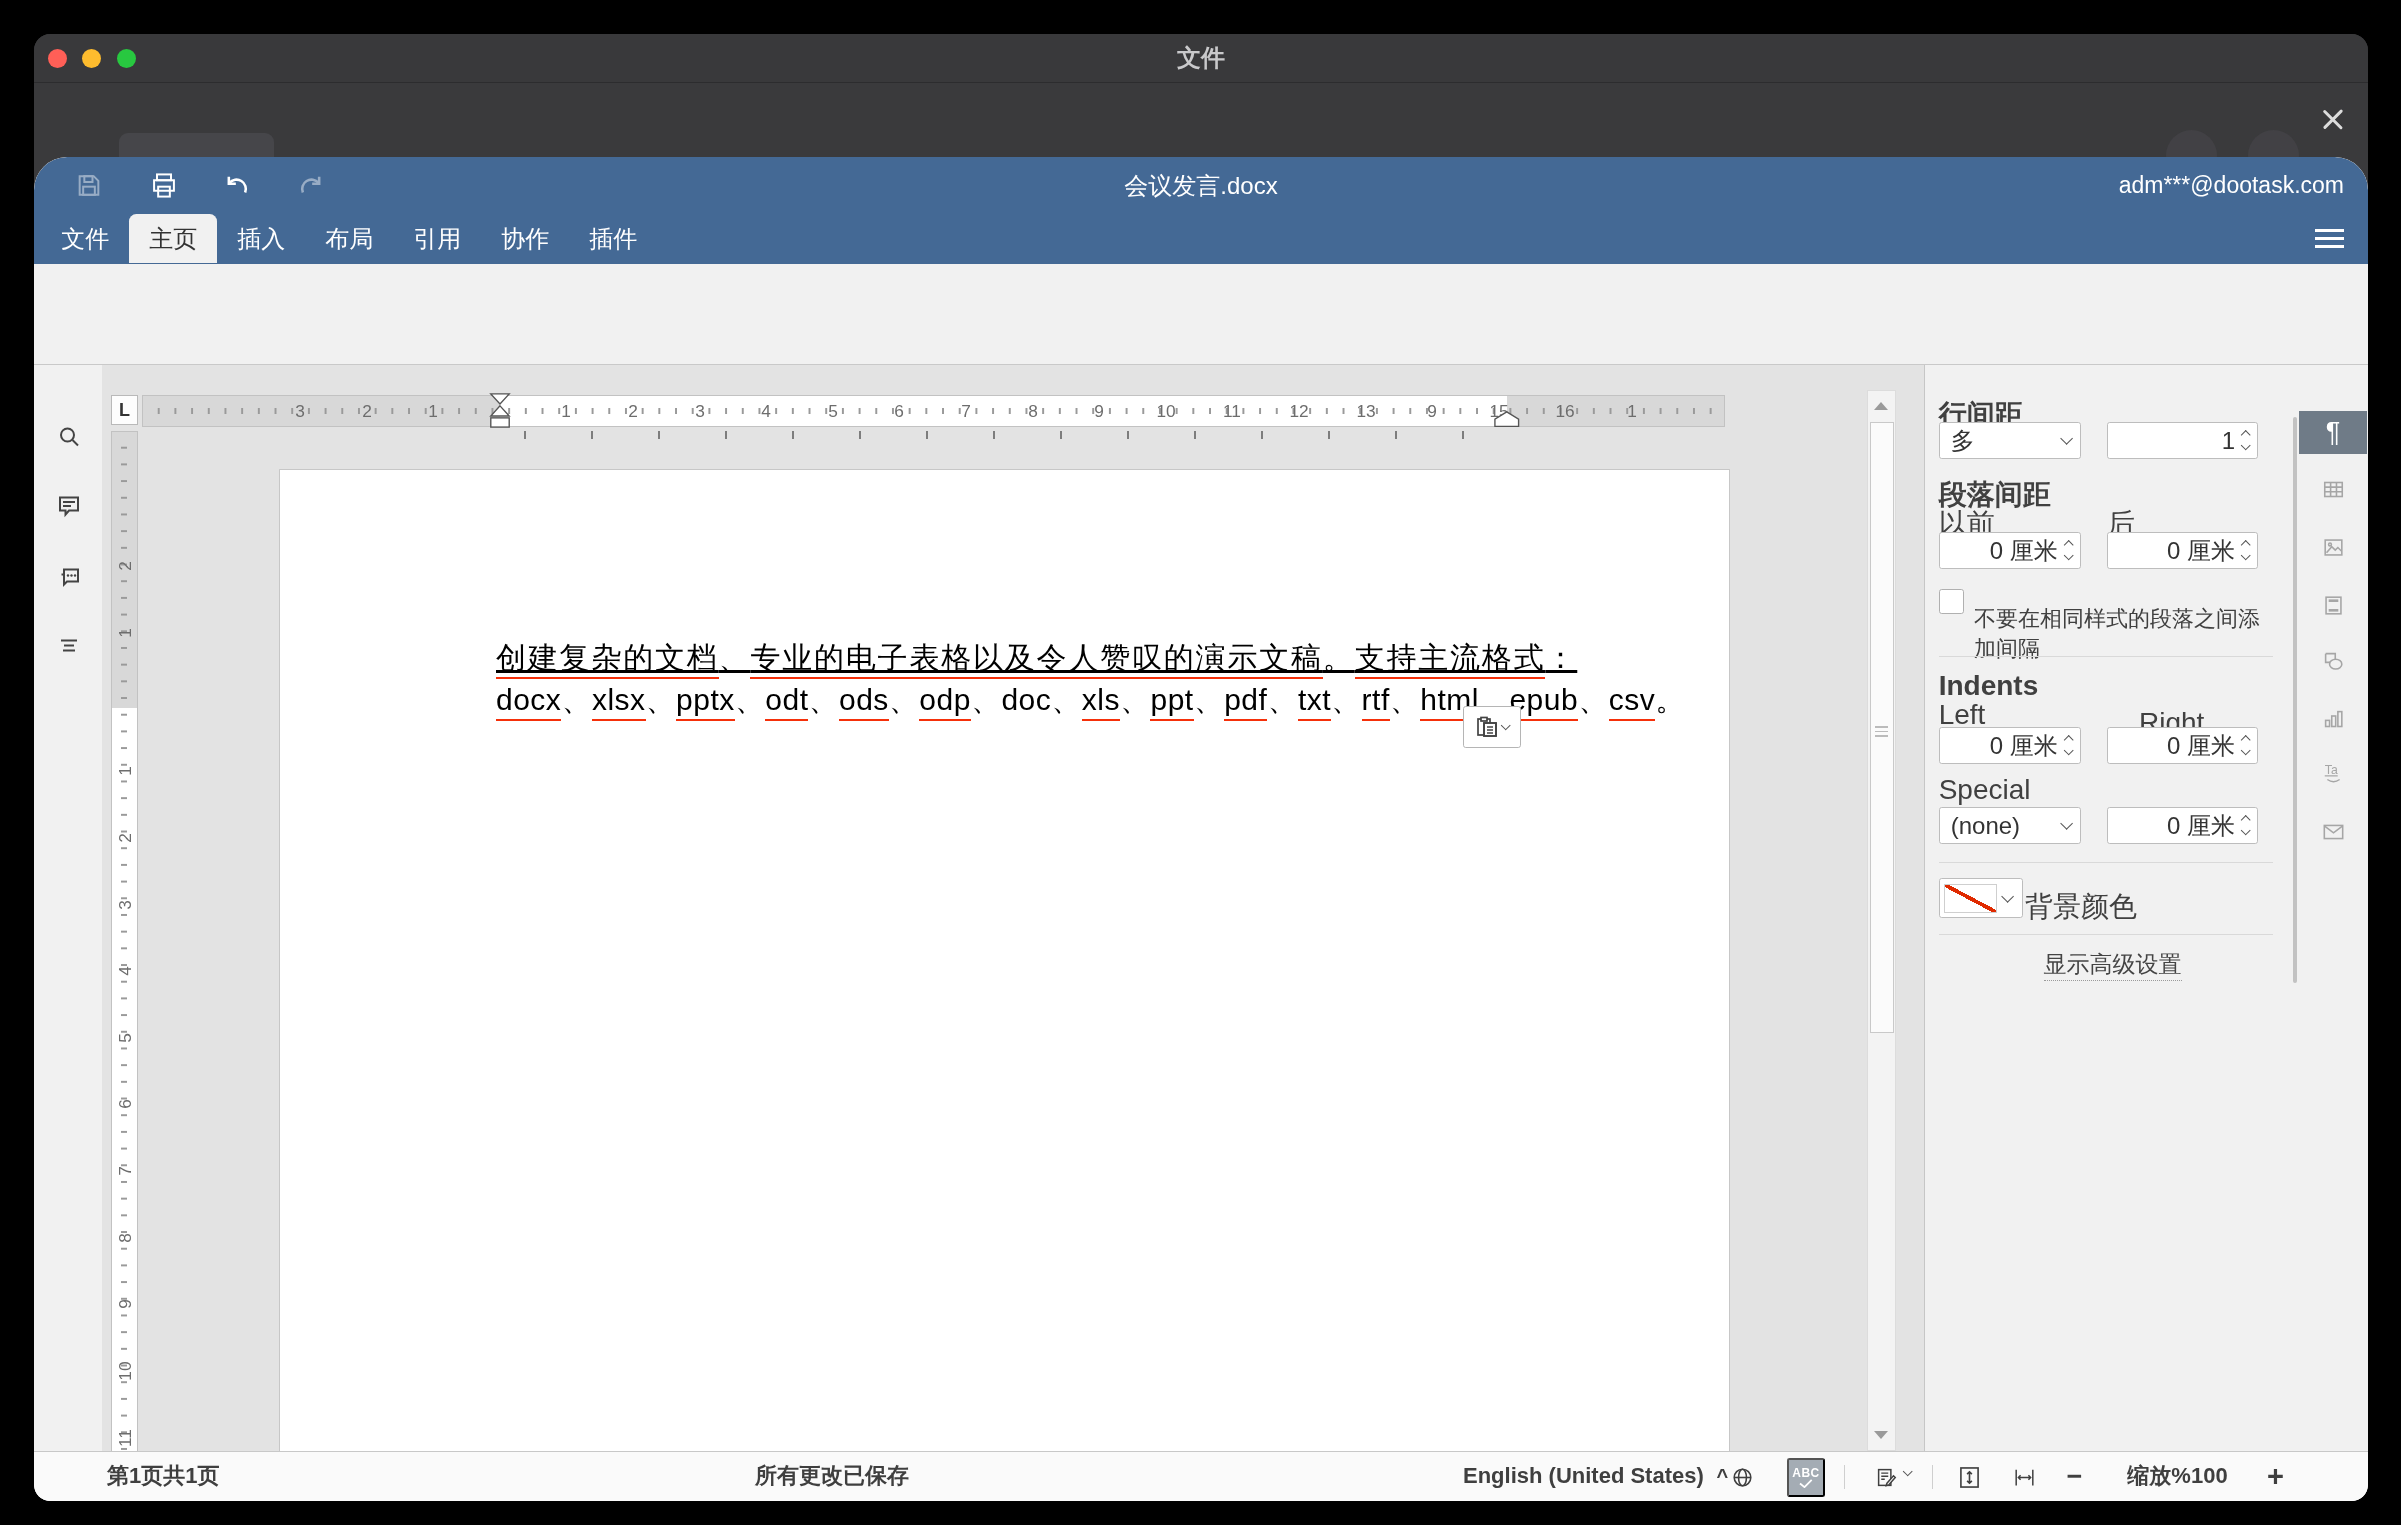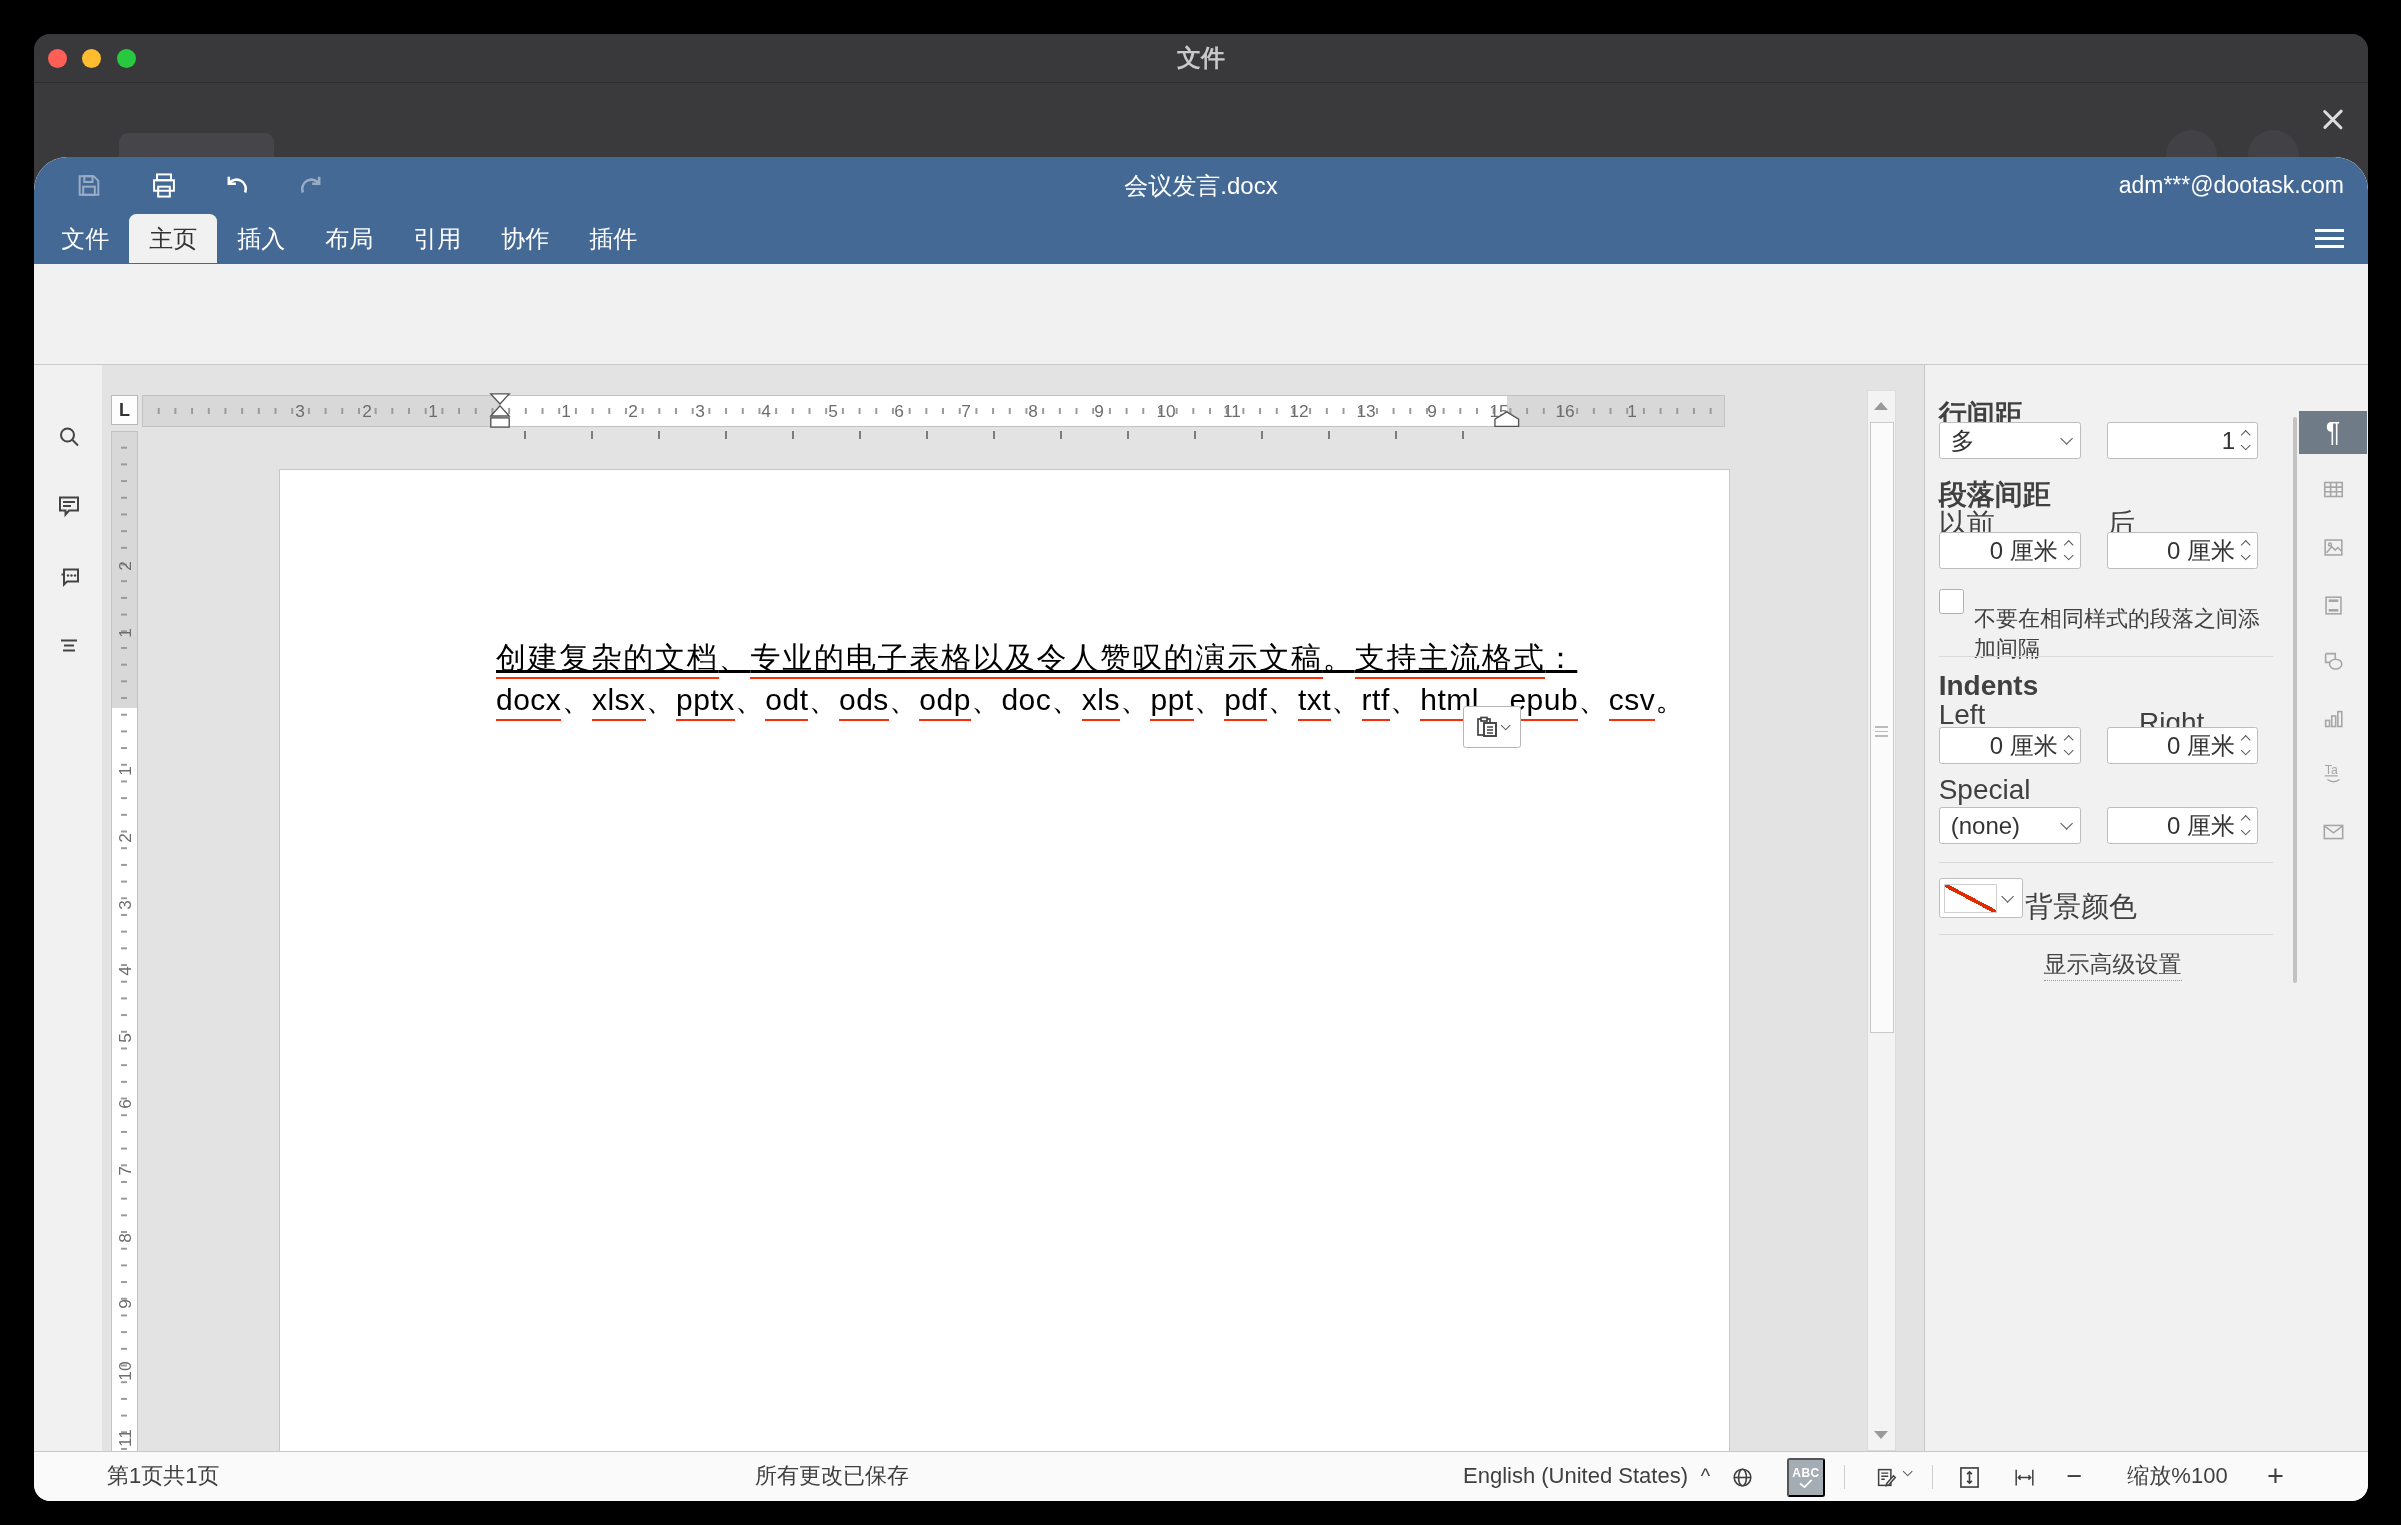--- a/index.html
+++ b/index.html
@@ -149,21 +149,21 @@
 
   
   .strip-active{position:absolute;left:0;top:46px;width:68px;height:43px;background:#6f7b87;color:#fff;
                 display:flex;align-items:center;justify-content:center;font-size:27px;}
   .stbtn{position:absolute;left:18px;width:33px;height:33px;display:flex;align-items:center;justify-content:center;
          background:none;border:none;color:#a6a6a6;}
 
   
   .statusbar{position:absolute;left:0;top:1294px;width:100%;height:50px;background:#fafafa;
              border-top:0.9px solid #c8c8c8;box-sizing:border-box;}
-  .st{position:absolute;top:0;height:48px;display:flex;align-items:center;font-size:22px;font-weight:normal;color:#3f3f3f;}
+  .st{position:absolute;top:0;height:48px;display:flex;align-items:center;font-size:22px;font-weight:bold;color:#3f3f3f;}
   .st-sep{position:absolute;top:12.8px;width:0.9px;height:24px;background:#cfcfcf;}
   .abcbox{position:absolute;left:1753px;top:5.5px;width:38px;height:39px;background:#a4acb4;border-radius:2.7px;
           display:flex;flex-direction:column;align-items:center;justify-content:center;color:#fff;}
   .abcbox .t{font-size:12px;font-weight:bold;line-height:12px;letter-spacing:0.5px;}
   .stbtn2{position:absolute;background:none;border:none;color:#3f3f3f;display:flex;align-items:center;justify-content:center;}
   svg{display:block;}
 </style>
 </head>
 <body>
 

